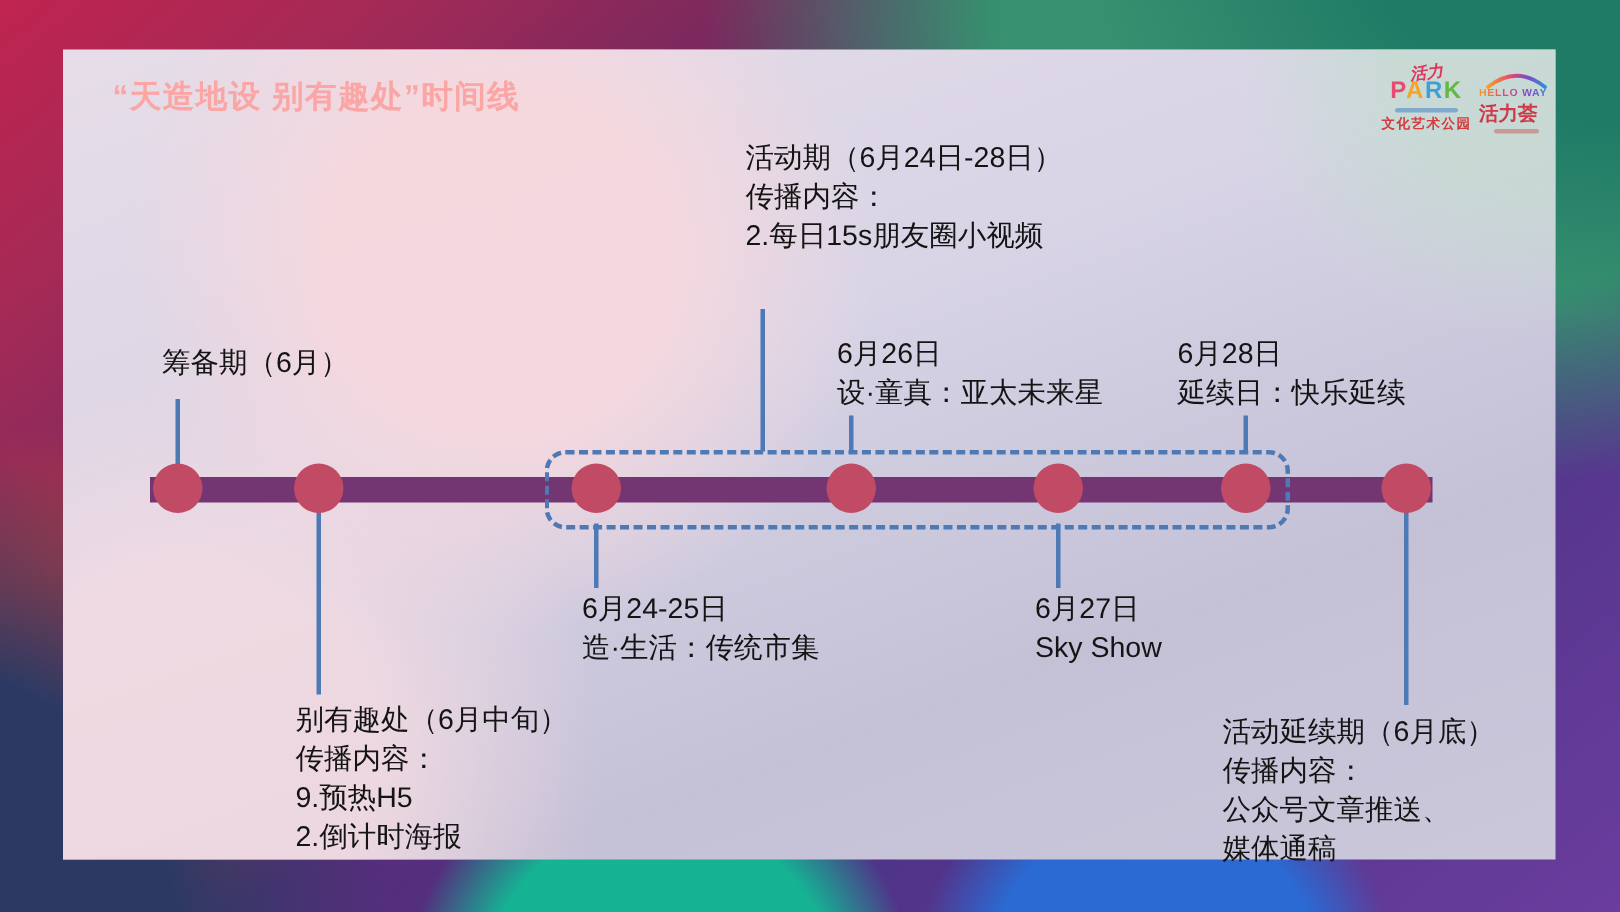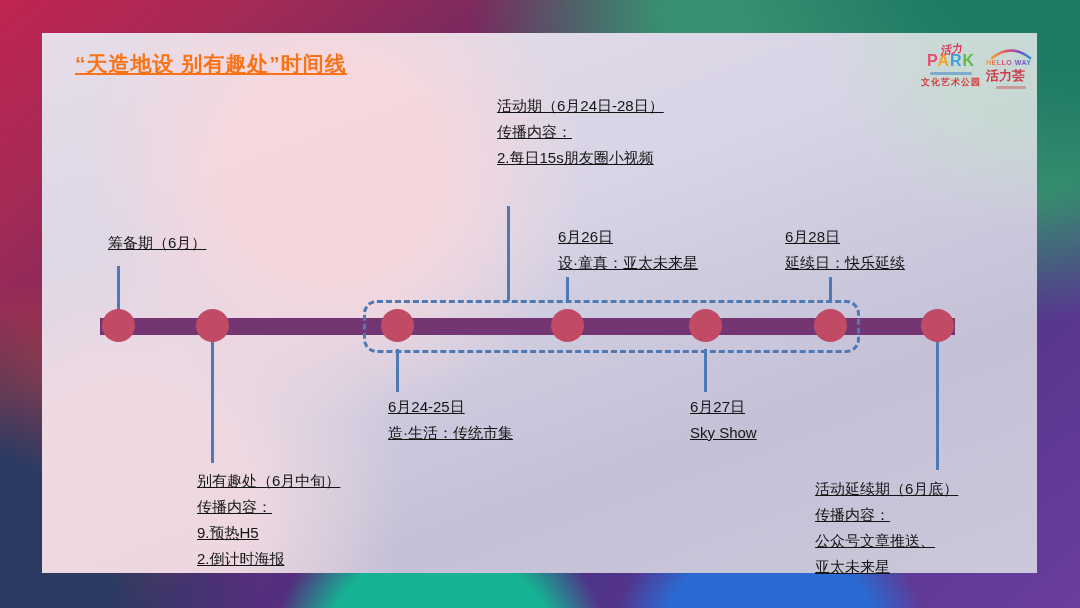--- a/index.html
+++ b/index.html
@@ -22,21 +22,21 @@
   .card{
     position:absolute;left:42px;top:33px;width:995px;height:540px;
     background-image:
       radial-gradient(circle 250px at 290px 140px, rgba(246,216,222,0.95) 45%, rgba(246,216,222,0) 100%),
       radial-gradient(circle 270px at 90px 470px, rgba(243,219,226,0.85) 45%, rgba(243,219,226,0) 100%),
       radial-gradient(circle 260px at 98% 0%, rgba(196,220,208,0.75) 35%, rgba(196,220,208,0) 75%),
       linear-gradient(160deg, #e6dde8 0%, #d8d4e6 40%, #c4c0d6 72%, #ccc8db 100%);
   }
   .title{
     position:absolute;left:75px;top:50px;margin:0;
-    font-size:21px;font-weight:bold;letter-spacing:1px;color:#f97316;text-decoration:underline;
+    font-size:21px;font-weight:bold;letter-spacing:1px;color:#fca5a5;
   }
   
   .logo-park{position:absolute;left:916px;top:44px;width:70px;text-align:center;line-height:1;}
   .park-script{display:block;font-size:11px;font-weight:bold;font-style:italic;color:#e0345a;margin-bottom:-2px;transform:rotate(-6deg);}
   .park-main{display:block;font-size:16px;font-weight:bold;letter-spacing:1px;}
   .park-main .l0{color:#e94b6f;}.park-main .l1{color:#f6a427;}.park-main .l2{color:#3f9fdb;}.park-main .l3{color:#63b945;}
   .park-sub{display:block;width:42px;height:3px;margin:3px auto 3px;background:rgba(70,130,200,0.55);border-radius:2px;}
   .park-caption{display:block;font-size:9px;font-weight:bold;letter-spacing:1px;color:#d23c3c;}
   .logo-hw{position:absolute;left:986px;top:48px;width:50px;text-align:left;line-height:1;}
   .hw-arc{display:block;margin:0 auto -1px;}
@@ -44,21 +44,21 @@
     background:linear-gradient(90deg,#f59e2c,#e5486e,#7a4bc8,#2f8fd6);
     -webkit-background-clip:text;background-clip:text;color:transparent;}
   .hw-caption{display:block;font-size:13px;font-weight:bold;color:#cc3b47;margin-top:3px;}
   .hw-sub{display:block;width:30px;height:3px;margin:4px auto 0;background:rgba(200,90,90,0.5);border-radius:2px;}
   
   .bar{position:absolute;left:100px;top:318px;width:855px;height:17px;background:var(--bar-color,#733672);}
   .node{position:absolute;top:309px;width:33px;height:33px;margin-left:-16px;border-radius:50%;background:var(--node-color,#c14a64);}
   .dashed-box{position:absolute;left:363px;top:300px;width:491px;height:47px;border:3px dashed var(--conn-color,#4d79b5);border-radius:14px;}
   .conn{position:absolute;width:3px;background:var(--conn-color,#4d79b5);}
   
-  .tblock{position:absolute;font-size:15px;line-height:26px;font-weight:500;color:#141414;white-space:nowrap;text-decoration:underline;}
+  .tblock{position:absolute;font-size:19px;line-height:26px;font-weight:500;color:#141414;white-space:nowrap;}
 </style>
 </head>
 <body>
 
 <div class="bg"></div>
 <div class="card"></div>
 
 <h1 class="title">“天造地设 别有趣处”时间线</h1>
 
 <div class="logo-park">
@@ -138,14 +138,14 @@
   <div>别有趣处（6月中旬）</div>
   <div>传播内容：</div>
   <div>9.预热H5</div>
   <div>2.倒计时海报</div>
 </div>
 
 <div class="tblock" style="left:815px;top:476px;">
   <div>活动延续期（6月底）</div>
   <div>传播内容：</div>
   <div>公众号文章推送、</div>
-  <div>亚太未来星</div>
+  <div>媒体通稿</div>
 </div>
 
 </body></html>

